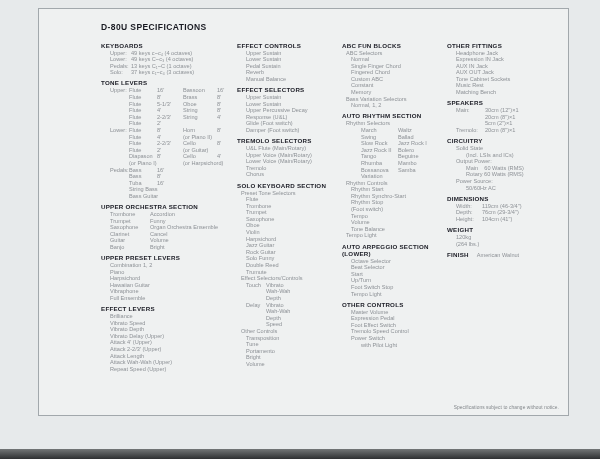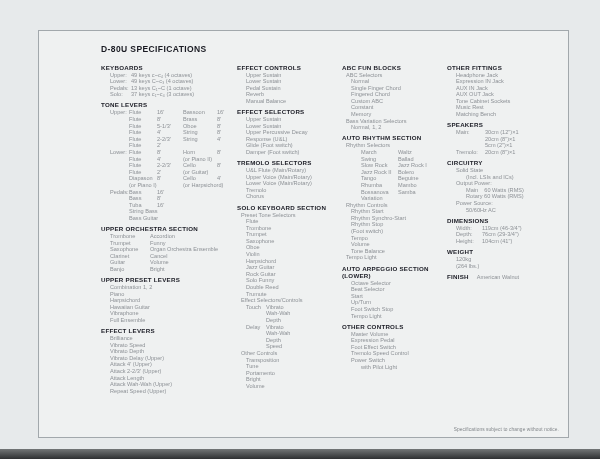--- a/index.html
+++ b/index.html
@@ -2,21 +2,21 @@
 <html><head>
 <meta charset="utf-8">
 <style>
   html,body{margin:0;padding:0;}
   body{
     width:600px;height:459px;position:relative;overflow:hidden;
     background:#e7eaeb;
     font-family:"Liberation Sans", sans-serif;
   }
   .card{
-    position:absolute;left:38px;top:30px;width:531px;height:408px;
+    position:absolute;left:38px;top:8px;width:531px;height:408px;
     background:#eff1f1;border:1px solid #a2a8ac;box-sizing:border-box;
   }
   .title{
     position:absolute;left:62px;top:13px;
     font-size:8.5px;font-weight:bold;color:#191a22;letter-spacing:.4px;
   }
   .col{position:absolute;top:29px;}
   #c1{left:62px;width:136px;}
   #c2{left:198px;width:103px;}
   #c3{left:303px;width:103px;}

